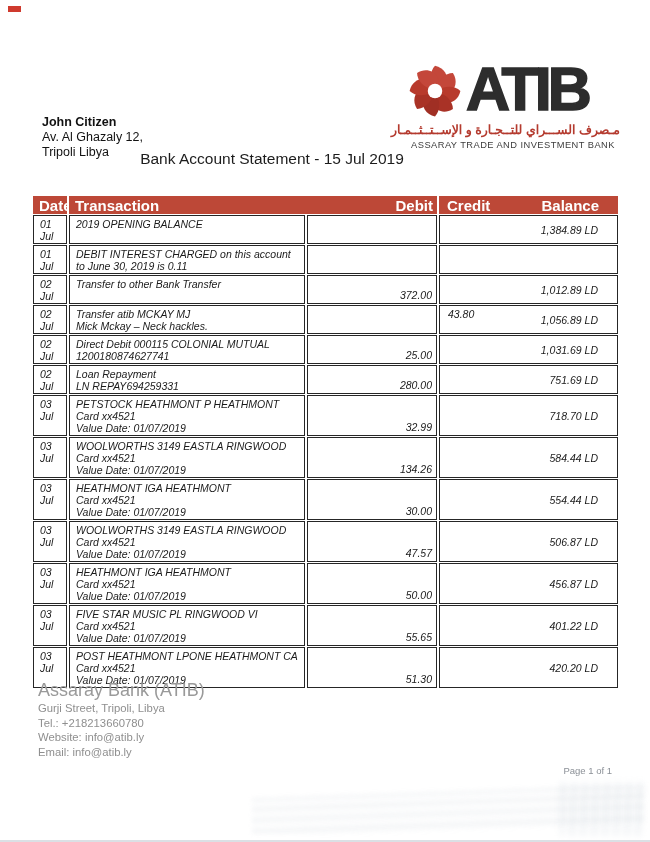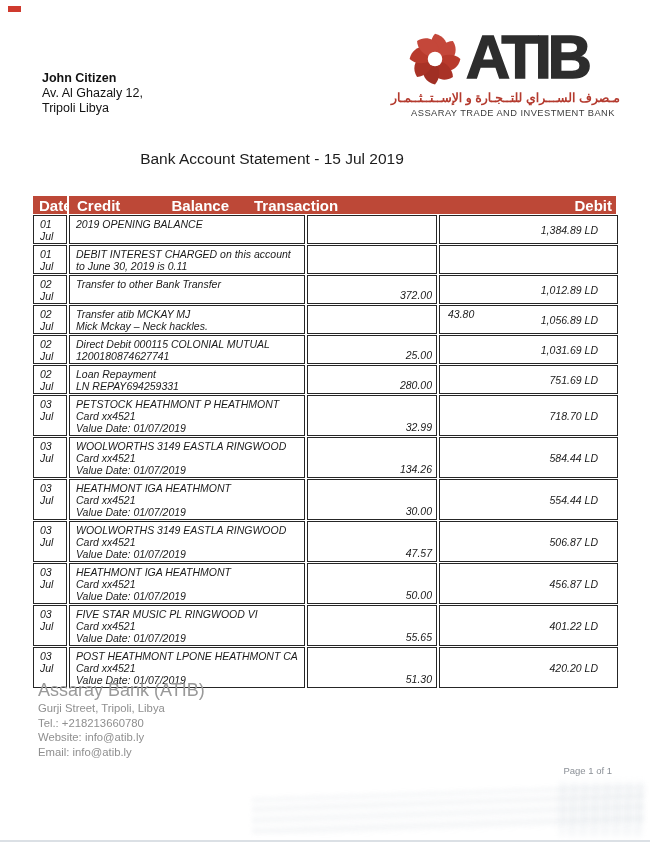--- a/index.html
+++ b/index.html
@@ -7,25 +7,25 @@
     width:650px;height:842px;background:#ffffff;position:relative;overflow:hidden;
     font-family:"Liberation Sans", sans-serif;color:#1a1a1a;
   }
   .abs{position:absolute;}
 
   
   .red-mark{left:8px;top:6px;width:13px;height:6px;background:#cf3a2e;}
 
   
   .customer{left:42px;top:71px;font-size:12.5px;line-height:15px;color:#121212;}
-  .customer .name{font-weight:bold;}
+  .customer .name{font-weight:bold;margin-top:44px;}
 
   
   .logo{left:406px;top:26px;width:214px;}
-  .logo-row{display:flex;align-items:flex-start;}
+  .logo-row{display:flex;align-items:flex-start;margin-top:32px;}
   .logo-icon{width:58px;height:58px;margin-top:4px;flex:none;}
   .brand{
     font-size:61px;font-weight:bold;color:#2d2d2d;letter-spacing:-4px;
     line-height:62px;margin-left:2px;-webkit-text-stroke:1.6px #2d2d2d;
   }
   .arabic{
     direction:rtl;text-align:right;font-size:12.5px;font-weight:bold;
     color:#b43a2e;margin-top:2px;white-space:nowrap;width:214px;
   }
   .subtitle{
@@ -107,27 +107,27 @@
   </div>
   <div class="arabic">مـصرف الســـراي للتــجـارة و الإســتــثــمـار</div>
   <div class="subtitle">ASSARAY TRADE AND INVESTMENT BANK</div>
 </div>
 
 <div class="abs title">Bank Account Statement - 15 Jul 2019</div>
 
 <div class="abs stmt-table">
   <div class="trow hrow">
     <div class="hcell h-date">Date</div>
+    <div class="hcell h-transdebit">
+      <span>Transaction</span>
+      <span>Debit</span>
+    </div>
     <div class="hcell h-creditbal">
       <span>Credit</span>
       <span>Balance</span>
-    </div>
-    <div class="hcell h-transdebit">
-      <span>Transaction</span>
-      <span>Debit</span>
     </div>
   </div>
   <div id="table-body">
   <div class="trow">
     <div class="cell c-date">01 Jul</div>
     <div class="cell c-trans">
           <div>2019 OPENING BALANCE</div>
         </div>
     <div class="cell c-debit">
           <span></span>

